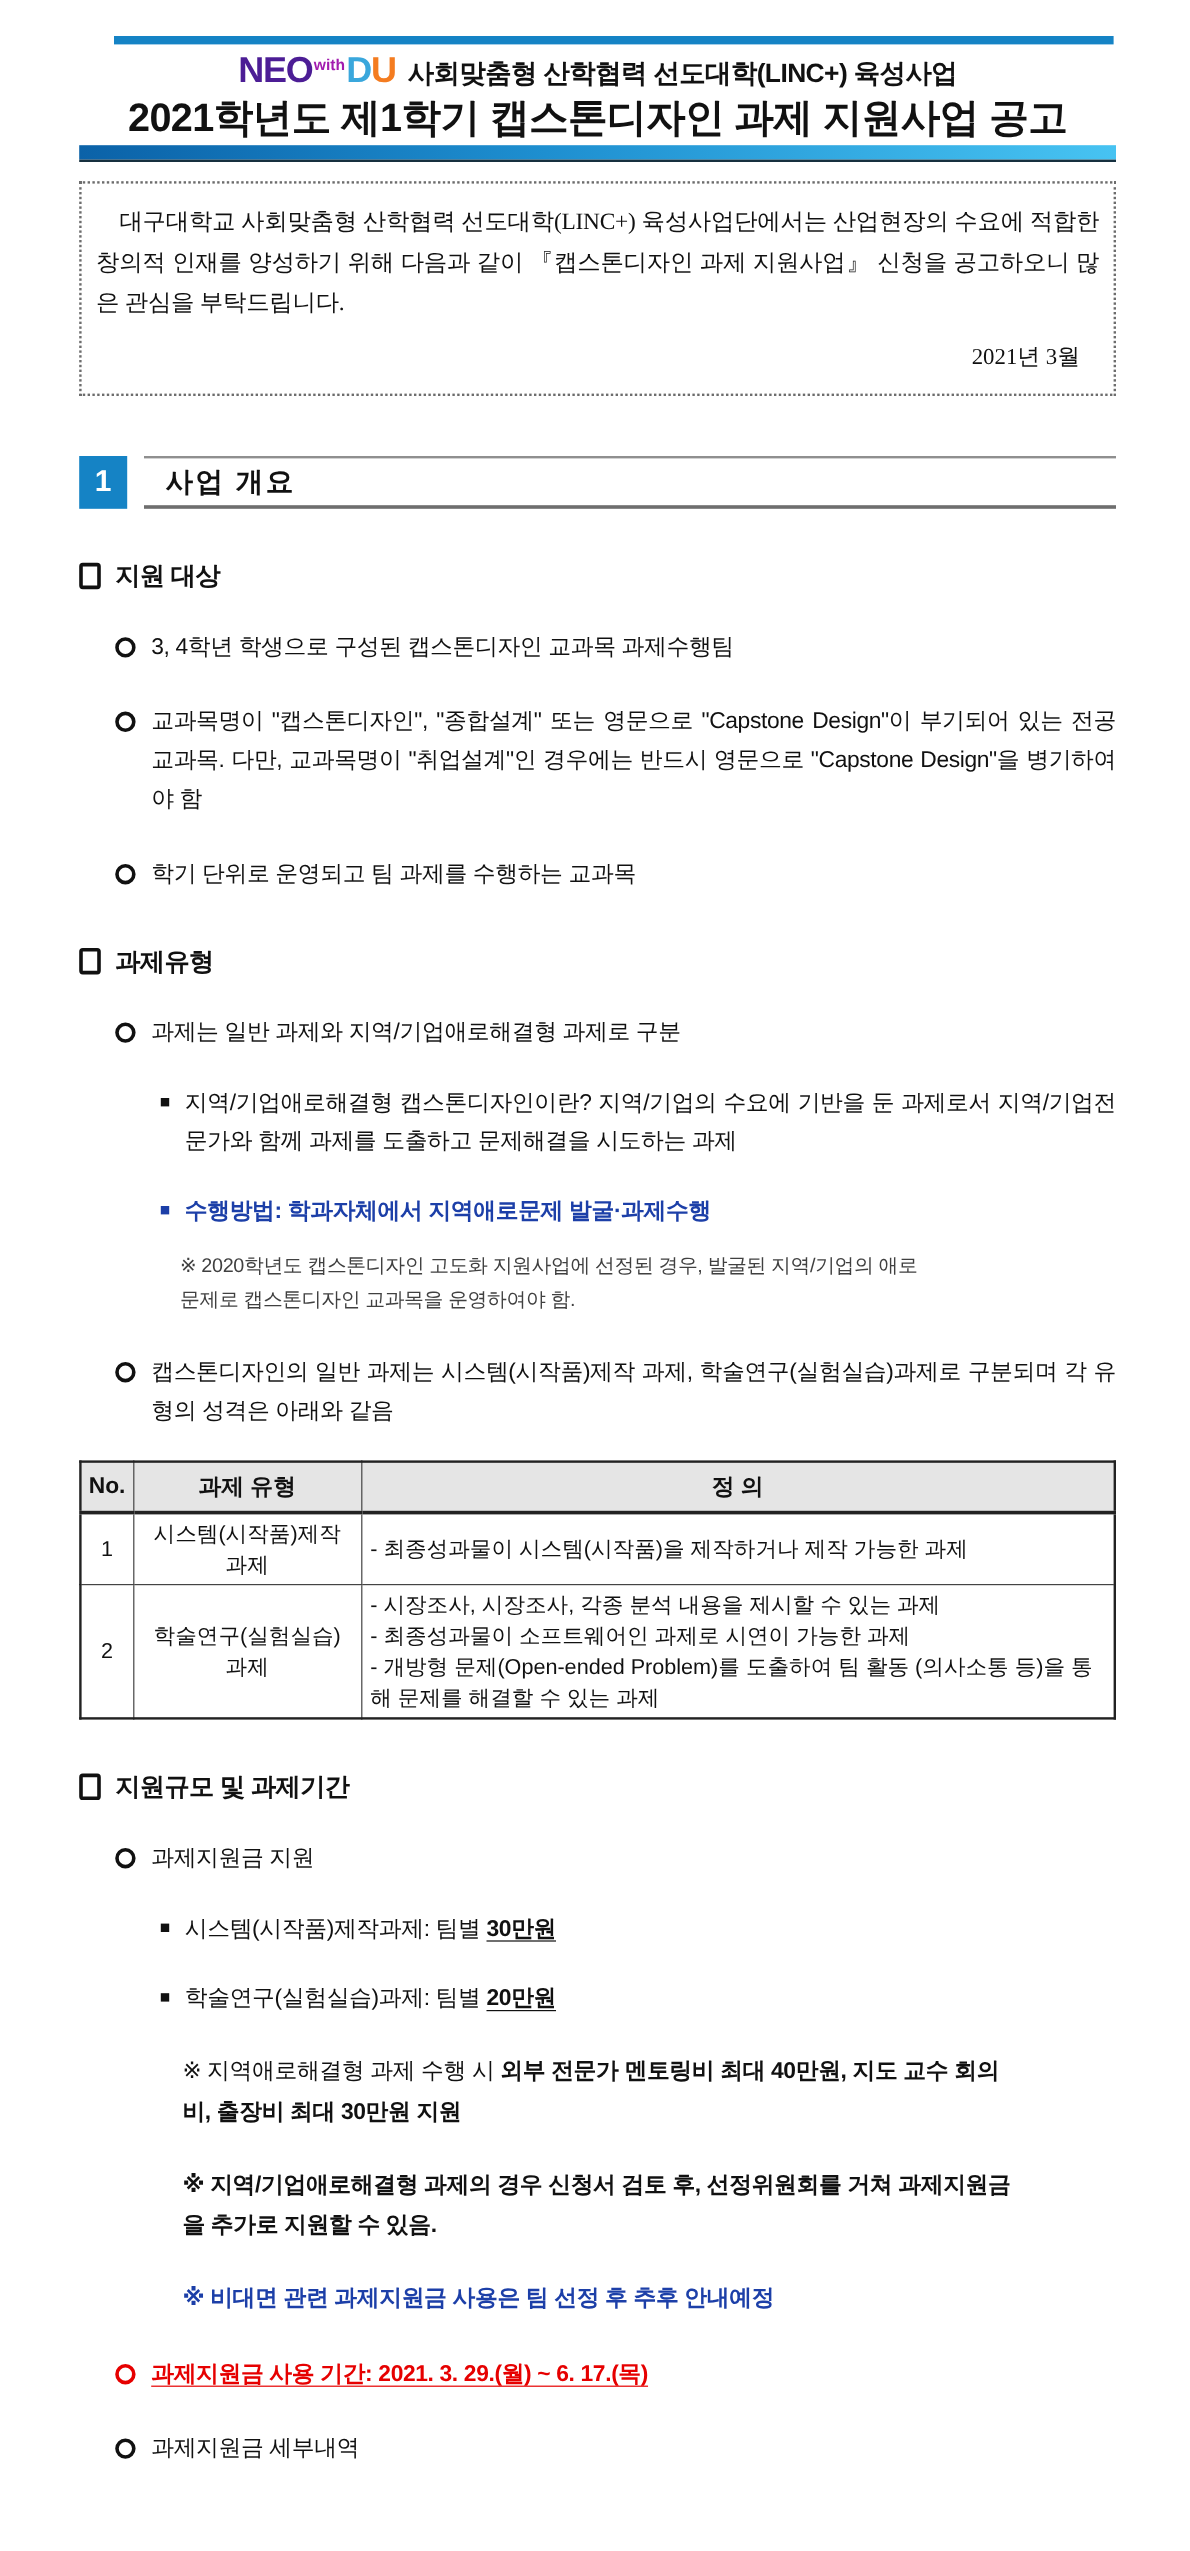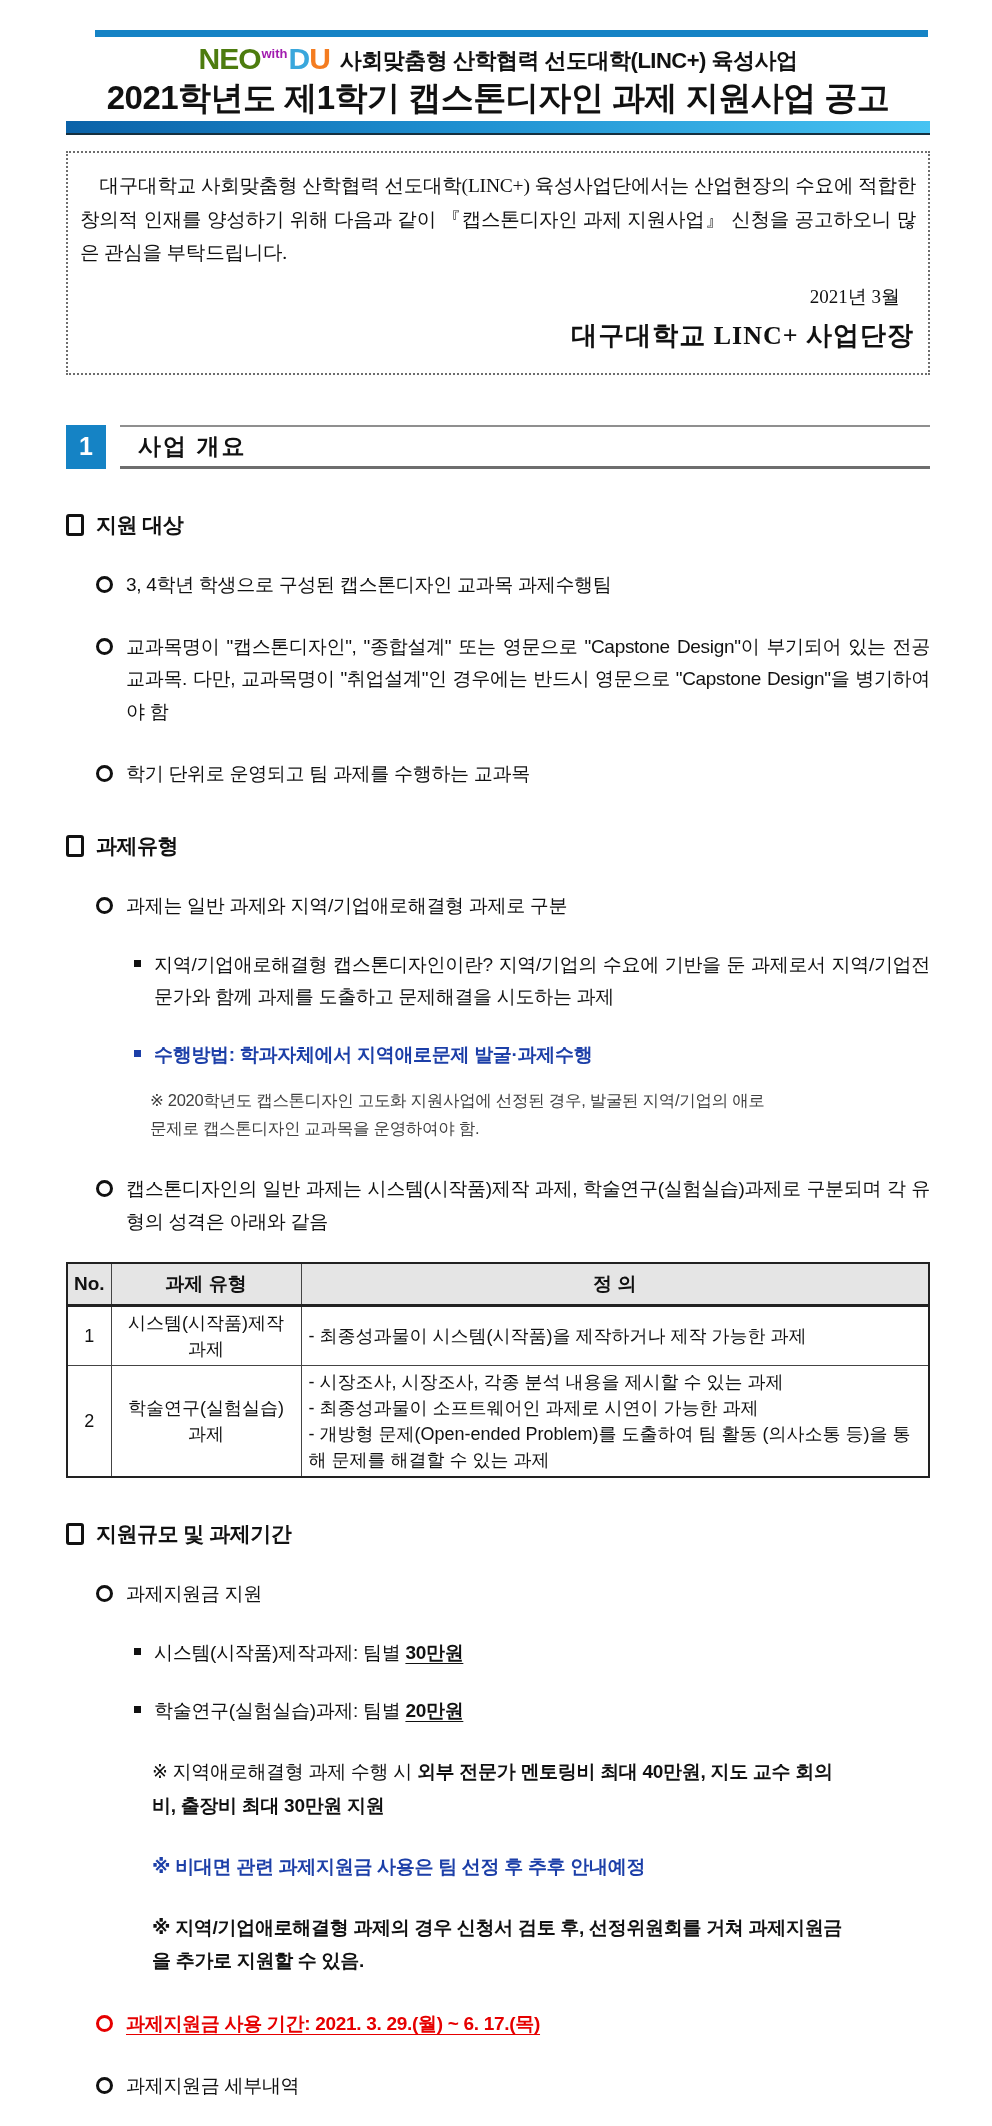--- a/index.html
+++ b/index.html
@@ -7,21 +7,21 @@
     width: 992px; min-height: 2126px;
     font-family: "Liberation Sans", "DejaVu Sans", sans-serif;
     color:#111;
   }
   .page { padding: 0 62px 40px 66px; }
 
   
   .top-bar { margin: 30px 0 0 29px; width: 833px; height: 7px; background:#1583c5; }
   .logo-row { display:flex; justify-content:center; align-items:flex-end; margin-top:7px; white-space:nowrap; }
   .logo { display:inline-flex; align-items:flex-end; margin-right:10px; }
-  .logo-neo { color:#4d7c0f; font-weight:800; font-size:30px; line-height:1; letter-spacing:-1px; }
+  .logo-neo { color:#4c1d95; font-weight:800; font-size:30px; line-height:1; letter-spacing:-1px; }
   .logo-with { color:#a21caf; font-weight:700; font-size:13px; line-height:1; position:relative; top:-14px; margin:0 1px; }
   .logo-d { color:#3aa7dc; font-weight:800; font-size:30px; line-height:1; letter-spacing:-1px; }
   .logo-u { color:#f47c20; font-weight:800; font-size:30px; line-height:1; letter-spacing:-1px; }
   .program-label { font-size:22px; font-weight:700; letter-spacing:-0.5px; line-height:1.2; }
   .main-title { margin-top:3px; text-align:center; font-size:33px; font-weight:800; letter-spacing:-0.5px; line-height:1.25; }
   .grad-bar { margin-top:3px; height:12px;
     background:linear-gradient(90deg,#0b62a8 0%, #1e8fd0 45%, #47c3f2 100%);
     border-bottom:2px solid #16303f; }
 
   
@@ -91,21 +91,20 @@
     </span>
     <span class="program-label">사회맞춤형 산학협력 선도대학(LINC+) 육성사업</span>
   </div>
 
   <div class="main-title">2021학년도 제1학기 캡스톤디자인 과제 지원사업 공고</div>
   <div class="grad-bar"></div>
 
   <div class="notice-box">
     <div class="notice-body">대구대학교 사회맞춤형 산학협력 선도대학(LINC+) 육성사업단에서는 산업현장의 수요에 적합한 창의적 인재를 양성하기 위해 다음과 같이 『캡스톤디자인 과제 지원사업』 신청을 공고하오니 많은 관심을 부탁드립니다.</div>
     <div class="notice-date">2021년 3월</div>
-    <div class="notice-signer">대구대학교 LINC+ 사업단장</div>
   </div>
 
   <div class="section-header">
     <div class="sec-num">1</div>
     <div class="sec-title-wrap">
       <span class="sec-title">사업 개요</span>
     </div>
   </div>
 
   <div class="h-square">
@@ -201,24 +200,24 @@
     <span class="sq-text"><span>시스템(시작품)제작과제: 팀별 </span><span class="u">30만원</span></span>
   </div>
 
   <div class="sq-item">
     <span class="sq-bullet"></span>
     <span class="sq-text"><span>학술연구(실험실습)과제: 팀별 </span><span class="u">20만원</span></span>
   </div>
 
   <div class="big-note"><span>※ 지역애로해결형 과제 수행 시 </span><span class="b">외부 전문가 멘토링비 최대 40만원, 지도 교수 회의비, 출장비 최대 30만원 지원</span></div>
 
+  <div class="big-note bold">※ 지역/기업애로해결형 과제의 경우 신청서 검토 후, 선정위원회를 거쳐 과제지원금을 추가로 지원할 수 있음.</div>
+
   <div class="big-note blue">※ 비대면 관련 과제지원금 사용은 팀 선정 후 추후 안내예정</div>
 
-  <div class="big-note bold">※ 지역/기업애로해결형 과제의 경우 신청서 검토 후, 선정위원회를 거쳐 과제지원금을 추가로 지원할 수 있음.</div>
-
   <div class="o-item red">
     <span class="o-icon"></span>
     <span class="o-text">과제지원금 사용 기간: 2021. 3. 29.(월) ~ 6. 17.(목)</span>
   </div>
 
   <div class="o-item">
     <span class="o-icon"></span>
     <span class="o-text">과제지원금 세부내역</span>
   </div>
 

